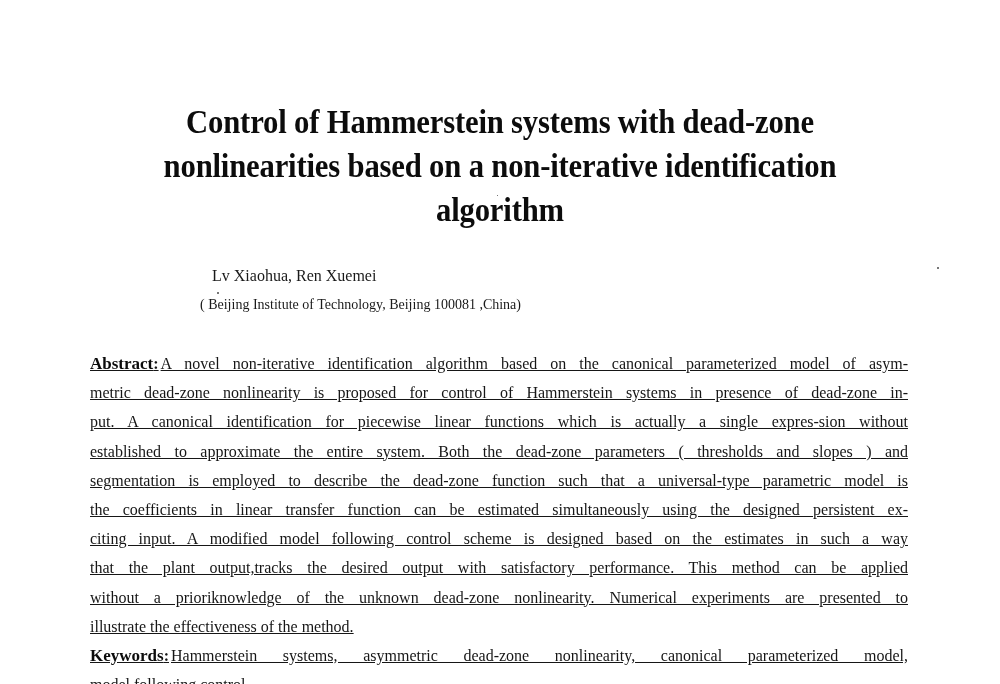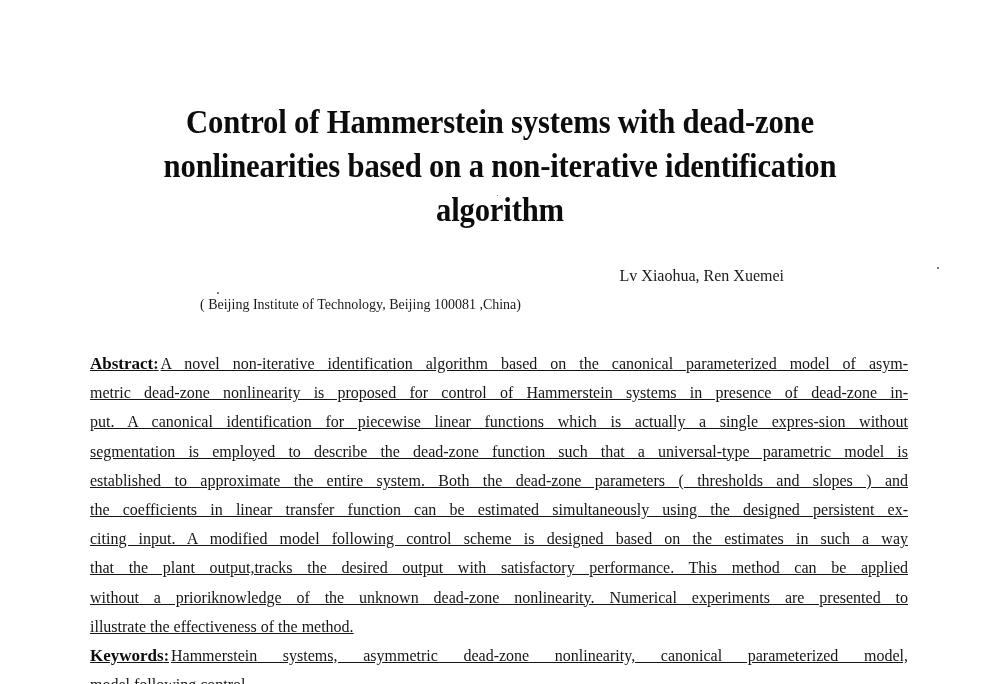--- a/index.html
+++ b/index.html
@@ -32,24 +32,24 @@
       font-size: 33px;
       line-height: 44px;
       letter-spacing: -0.2px;
       color: #0c0c0c;
       transform: scaleX(0.93);
       transform-origin: center top;
     }
     .title .tline { display: block; }
     .authors {
       position: absolute;
-      left: 184px;
+      left: 212px;
       top: 266px;
       width: 600px;
-      text-align: right;
+      text-align: left;
       font-size: 16px;
       line-height: 20px;
       color: #1a1a1a;
     }
     .affiliation {
       position: absolute;
       left: 200px;
       top: 295px;
       width: 594px;
       font-size: 14px;
@@ -100,22 +100,22 @@
     <span class="tline">algorithm</span>
   </div>
 
   <div class="authors">Lv Xiaohua,  Ren Xuemei</div>
   <div class="affiliation">( Beijing Institute of Technology,  Beijing 100081 ,China)</div>
 
   <div class="abstract-block">
     <span class="aline"><span class="label">Abstract</span><span class="colon">:</span><span>A novel non-iterative identification algorithm based on the canonical parameterized model of asym-</span></span>
     <span class="aline">metric dead-zone nonlinearity is proposed for control of Hammerstein systems in presence of dead-zone in-</span>
     <span class="aline">put.  A canonical identification for piecewise linear functions which is actually a single expres-sion without</span>
+    <span class="aline">established to approximate the entire system.  Both the dead-zone parameters ( thresholds and slopes )  and</span>
     <span class="aline">segmentation is employed to describe the dead-zone function such that a universal-type parametric model is</span>
-    <span class="aline">established to approximate the entire system.  Both the dead-zone parameters ( thresholds and slopes )  and</span>
     <span class="aline">the coefficients in linear transfer function can be estimated simultaneously using the designed persistent ex-</span>
     <span class="aline">citing input.  A modified model following control scheme is designed based on the estimates in such a way</span>
     <span class="aline">that the plant output,tracks the desired output with satisfactory performance.  This method can be applied</span>
     <span class="aline">without a prioriknowledge of the unknown dead-zone nonlinearity.  Numerical experiments are presented to</span>
     <span class="aline last">illustrate the effectiveness of the method.</span>
     <span class="aline"><span class="label">Keywords</span><span class="colon">:</span><span>Hammerstein  systems,  asymmetric  dead-zone  nonlinearity,  canonical  parameterized  model,</span></span>
     <span class="aline last">model following control</span>
   </div>
 
   <span class="stray-dot" style="left:217px; top:292px;"></span>

